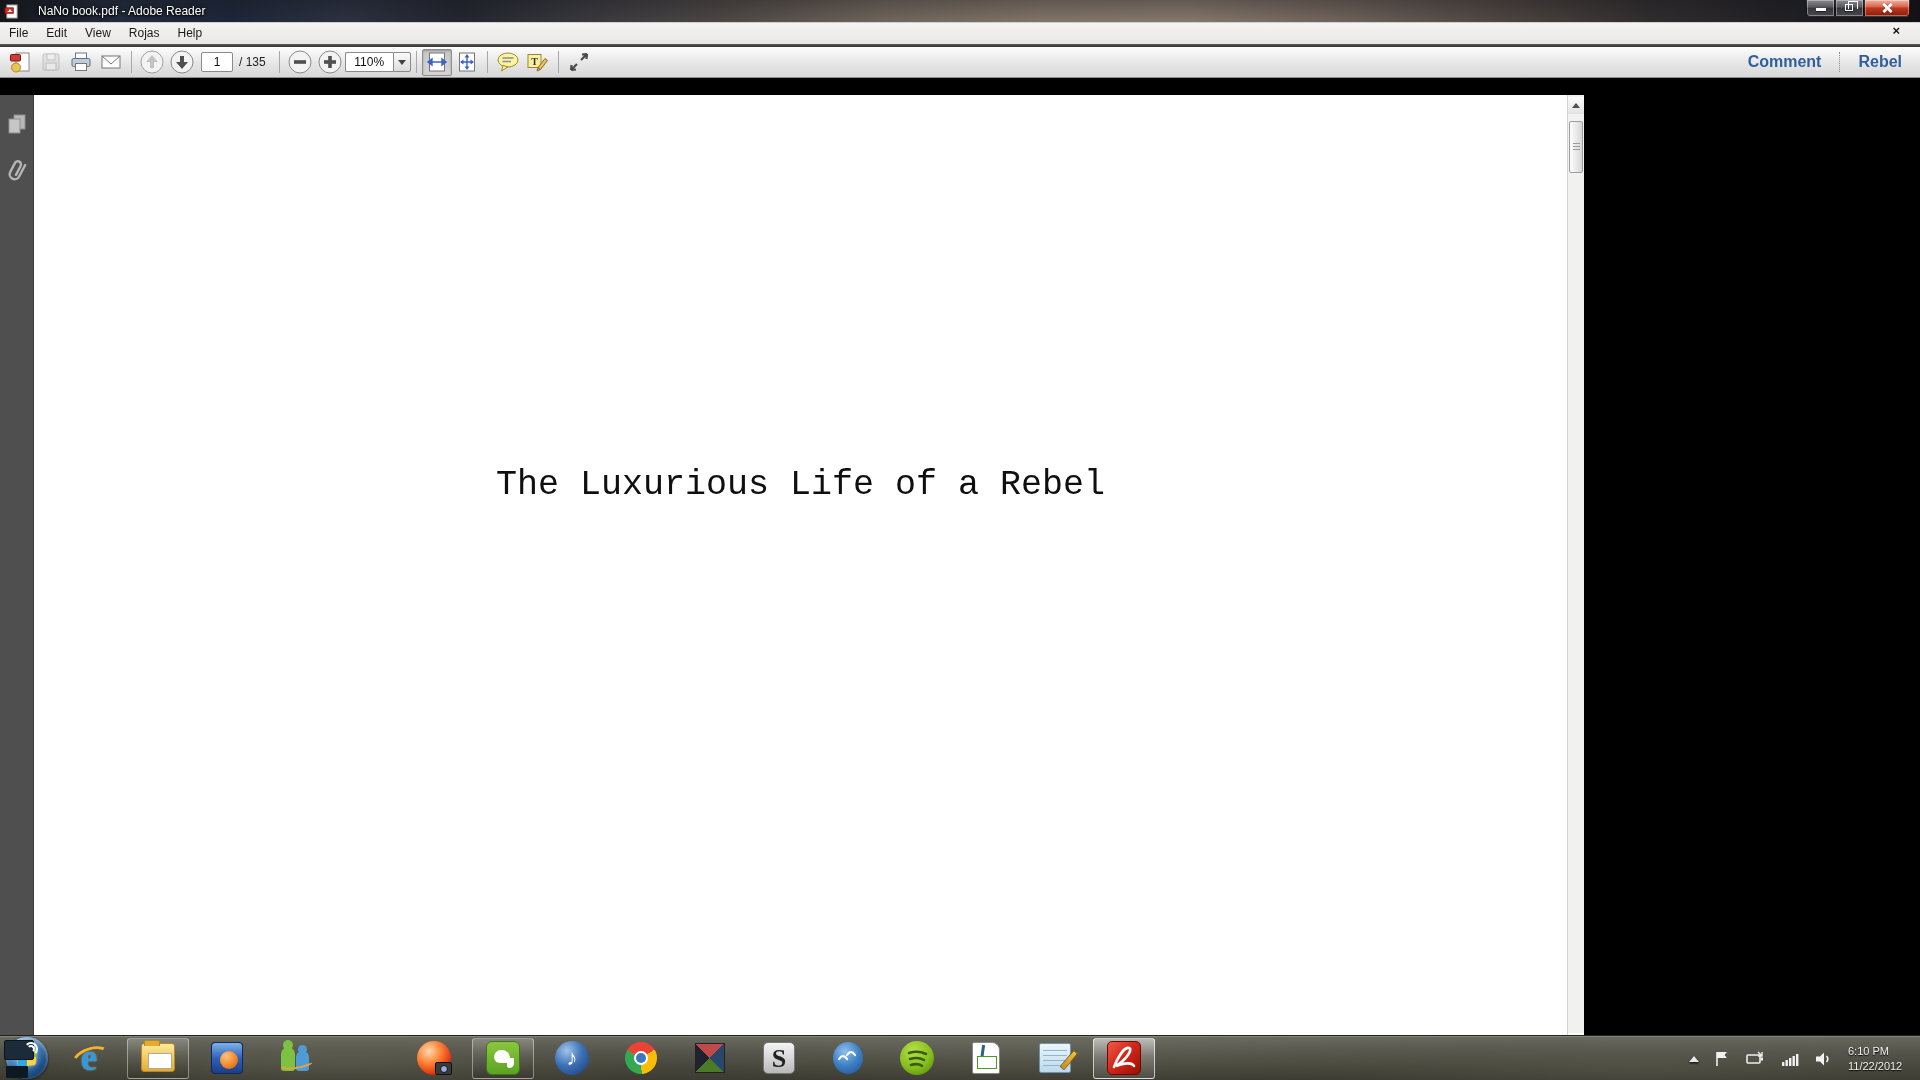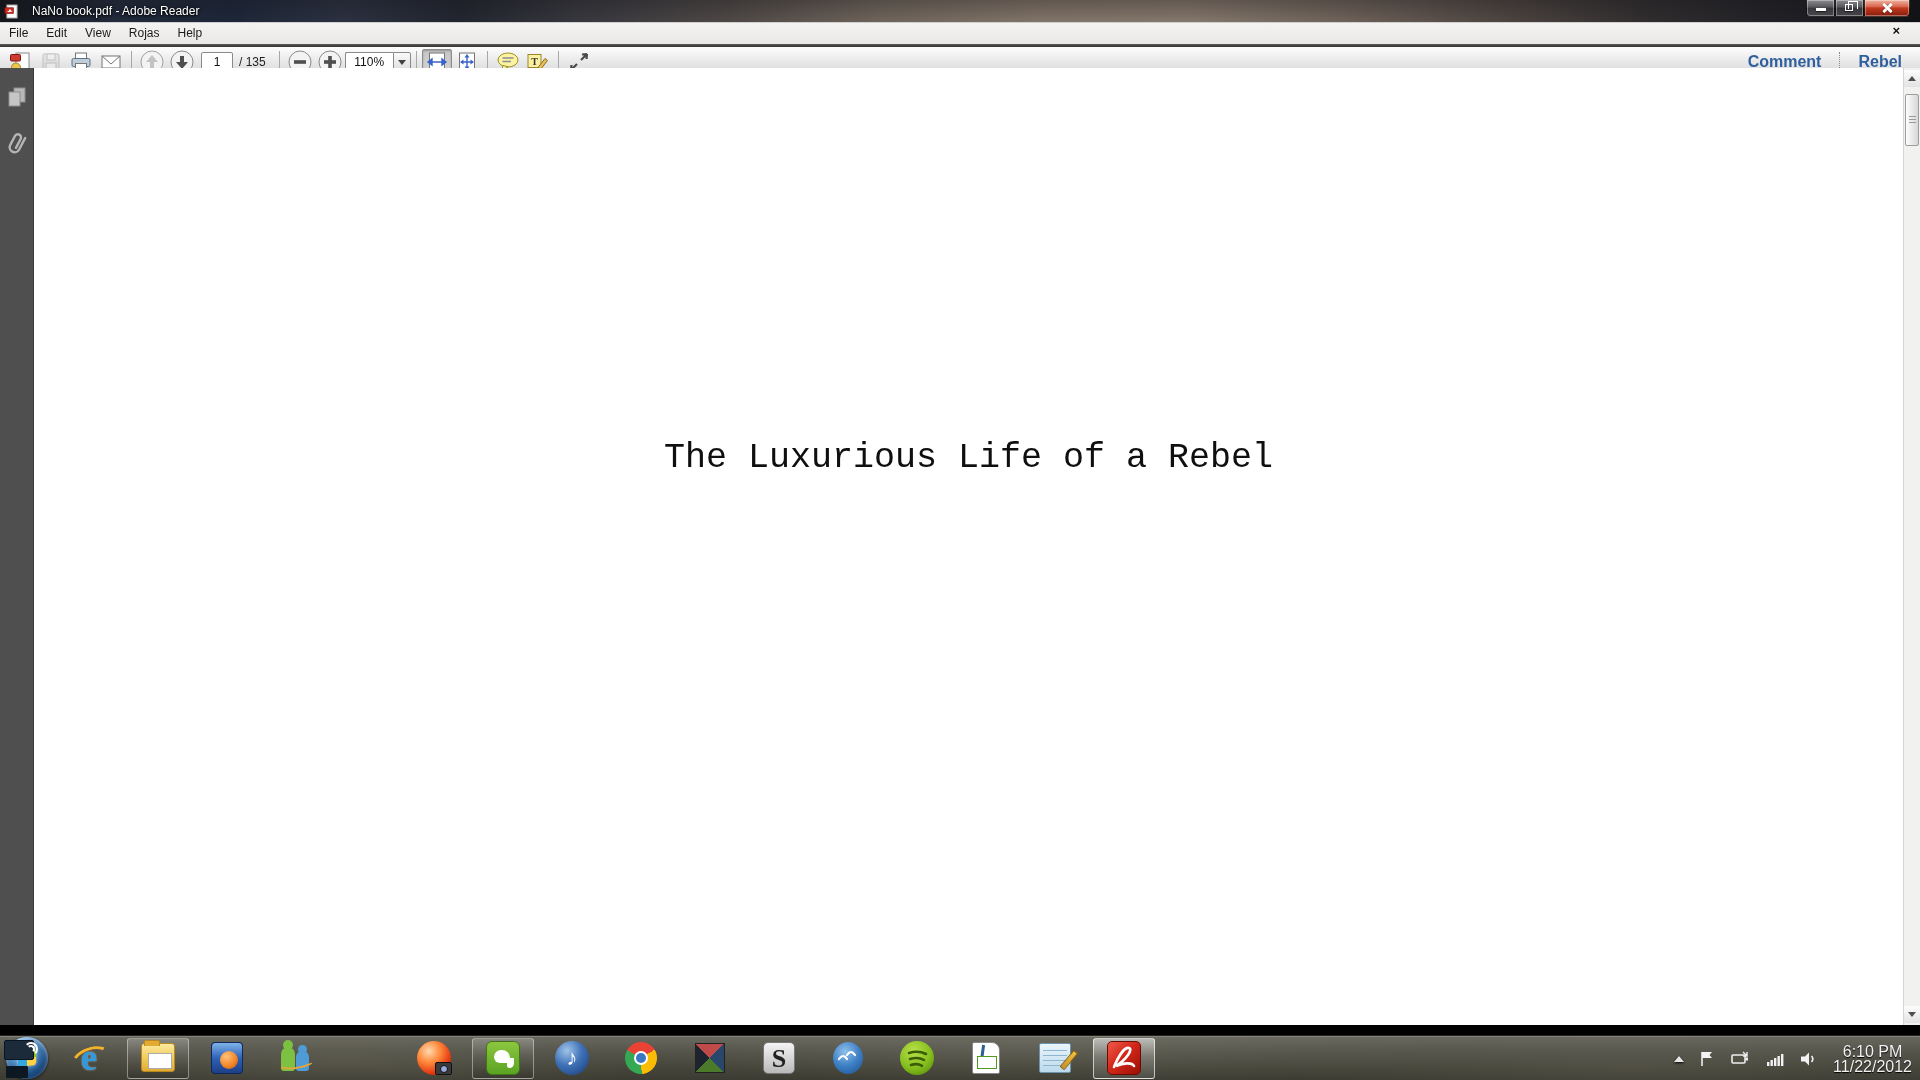--- a/index.html
+++ b/index.html
@@ -10,21 +10,21 @@
   .titlebar {
     position:absolute; top:0; left:0; width:1920px; height:22px;
     background:
       linear-gradient(rgba(20,20,24,.55), rgba(20,20,24,.35)),
       linear-gradient(90deg,
         #15171c 0%, #2b3952 6%, #22304a 12%, #384157 18%, #2a2f3c 24%,
         #4a4a52 30%, #6e655f 38%, #a2917f 46%, #bda893 54%, #c2ad98 62%,
         #a08c7c 70%, #6f6158 78%, #3f3a3a 86%, #23242a 94%, #101114 100%);
     display:flex; align-items:center; padding-left:4px;
   }
-  .titlebar-title { color:#fff; font-size:12px; margin-left:13px; text-shadow:0 1px 2px #000, 0 0 4px rgba(0,0,0,.8); }
+  .titlebar-title { color:#fff; font-size:12px; margin-left:19px; text-shadow:0 1px 2px #000, 0 0 4px rgba(0,0,0,.8); }
   .pdficon { width:15px; height:15px; flex:0 0 auto; }
 
   .wincontrols { position:absolute; top:0; right:10px; display:flex; }
   .winbtn {
     width:29px; height:17px; border:1px solid rgba(0,0,0,.7); border-top:none;
     background:linear-gradient(rgba(255,255,255,.4), rgba(255,255,255,.12) 45%, rgba(0,0,0,.12) 50%, rgba(90,90,95,.25));
     background-color:rgba(120,120,128,.4);
     position:relative; box-shadow:inset 0 0 0 1px rgba(255,255,255,.35);
   }
   .winbtn.first { border-bottom-left-radius:4px; }
@@ -63,21 +63,21 @@
   .zoombox { width:48px; height:20px; background:#fff; border:1px solid #8a8a8a; border-right:none; border-radius:2px 0 0 2px;
     font-size:12px; color:#111; line-height:18px; text-align:center; }
   .zoomdrop { width:18px; height:20px; border:1px solid #8a8a8a; border-radius:0 2px 2px 0;
     background:linear-gradient(#fafafa,#ddd); display:flex; align-items:center; justify-content:center; }
   .zoomdrop::after { content:""; width:0; height:0; border-left:4px solid transparent; border-right:4px solid transparent; border-top:5px solid #444; }
   .toolbar-right { margin-left:auto; display:flex; align-items:center; margin-right:14px; }
   .tool-link { font-size:16px; font-weight:bold; color:#2f5f9e; padding:0 4px; }
   .dotted-sep { height:20px; border-left:1px dotted #8a8a8a; margin:0 14px; }
 
   
-  .main { position:absolute; top:68px; left:0; width:1920px; height:957px; display:flex; }
+  .main { position:absolute; top:95px; left:0; width:1584px; height:957px; display:flex; }
   .sidebar { width:34px; height:100%; background:#4f4f4f; border-right:1px solid #3a3a3a;
     display:flex; flex-direction:column; align-items:center; padding-top:16px; gap:22px; }
   .side-btn { width:26px; height:26px; display:flex; align-items:center; justify-content:center; }
 
   .docarea { flex:1; background:#fff; position:relative; }
   .doc-line { position:absolute; left:0; width:100%; text-align:center;
     font-family:"Liberation Mono","DejaVu Sans Mono",monospace; font-size:35px; color:#0f0f0f; white-space:pre; }
   .doc-line.l1 { top:370px; }
   .doc-line.l2 { top:448px; }
 
@@ -175,21 +175,21 @@
     box-shadow:0 5px 0 #8fb6cf, 0 10px 0 #8fb6cf, 0 15px 0 #8fb6cf; }
   .ic-notepad::after { content:""; position:absolute; right:-2px; bottom:1px; width:4px; height:20px; background:linear-gradient(#f0c040,#c89020);
     border:1px solid #8a6010; transform:rotate(40deg); border-radius:1px; }
   .ic-adobe { position:absolute; inset:2px; border-radius:5px;
     background:linear-gradient(135deg,#ef5a48 0%,#d2281a 45%,#9c0f05 100%); border:1px solid #6d0a02; }
 
   
   .tray { position:absolute; right:0; top:0; height:45px; display:flex; align-items:center; gap:13px; padding-right:8px; }
   .tray-arrow { width:0; height:0; border-left:5px solid transparent; border-right:5px solid transparent; border-bottom:6px solid #e8e8e8;
     filter:drop-shadow(0 1px 1px #000); }
-  .clock { text-align:center; color:#f2f2f2; font-size:16px; line-height:15px; text-shadow:0 1px 1px #000; min-width:64px; }
+  .clock { text-align:left; color:#f2f2f2; font-size:11px; line-height:15px; text-shadow:0 1px 1px #000; min-width:64px; }
 
   svg { display:block; }
 </style>
 </head>
 <body>
 
 <div class="screen">
 
   <div class="titlebar">
     <svg class="pdficon" viewBox="0 0 16 16">

